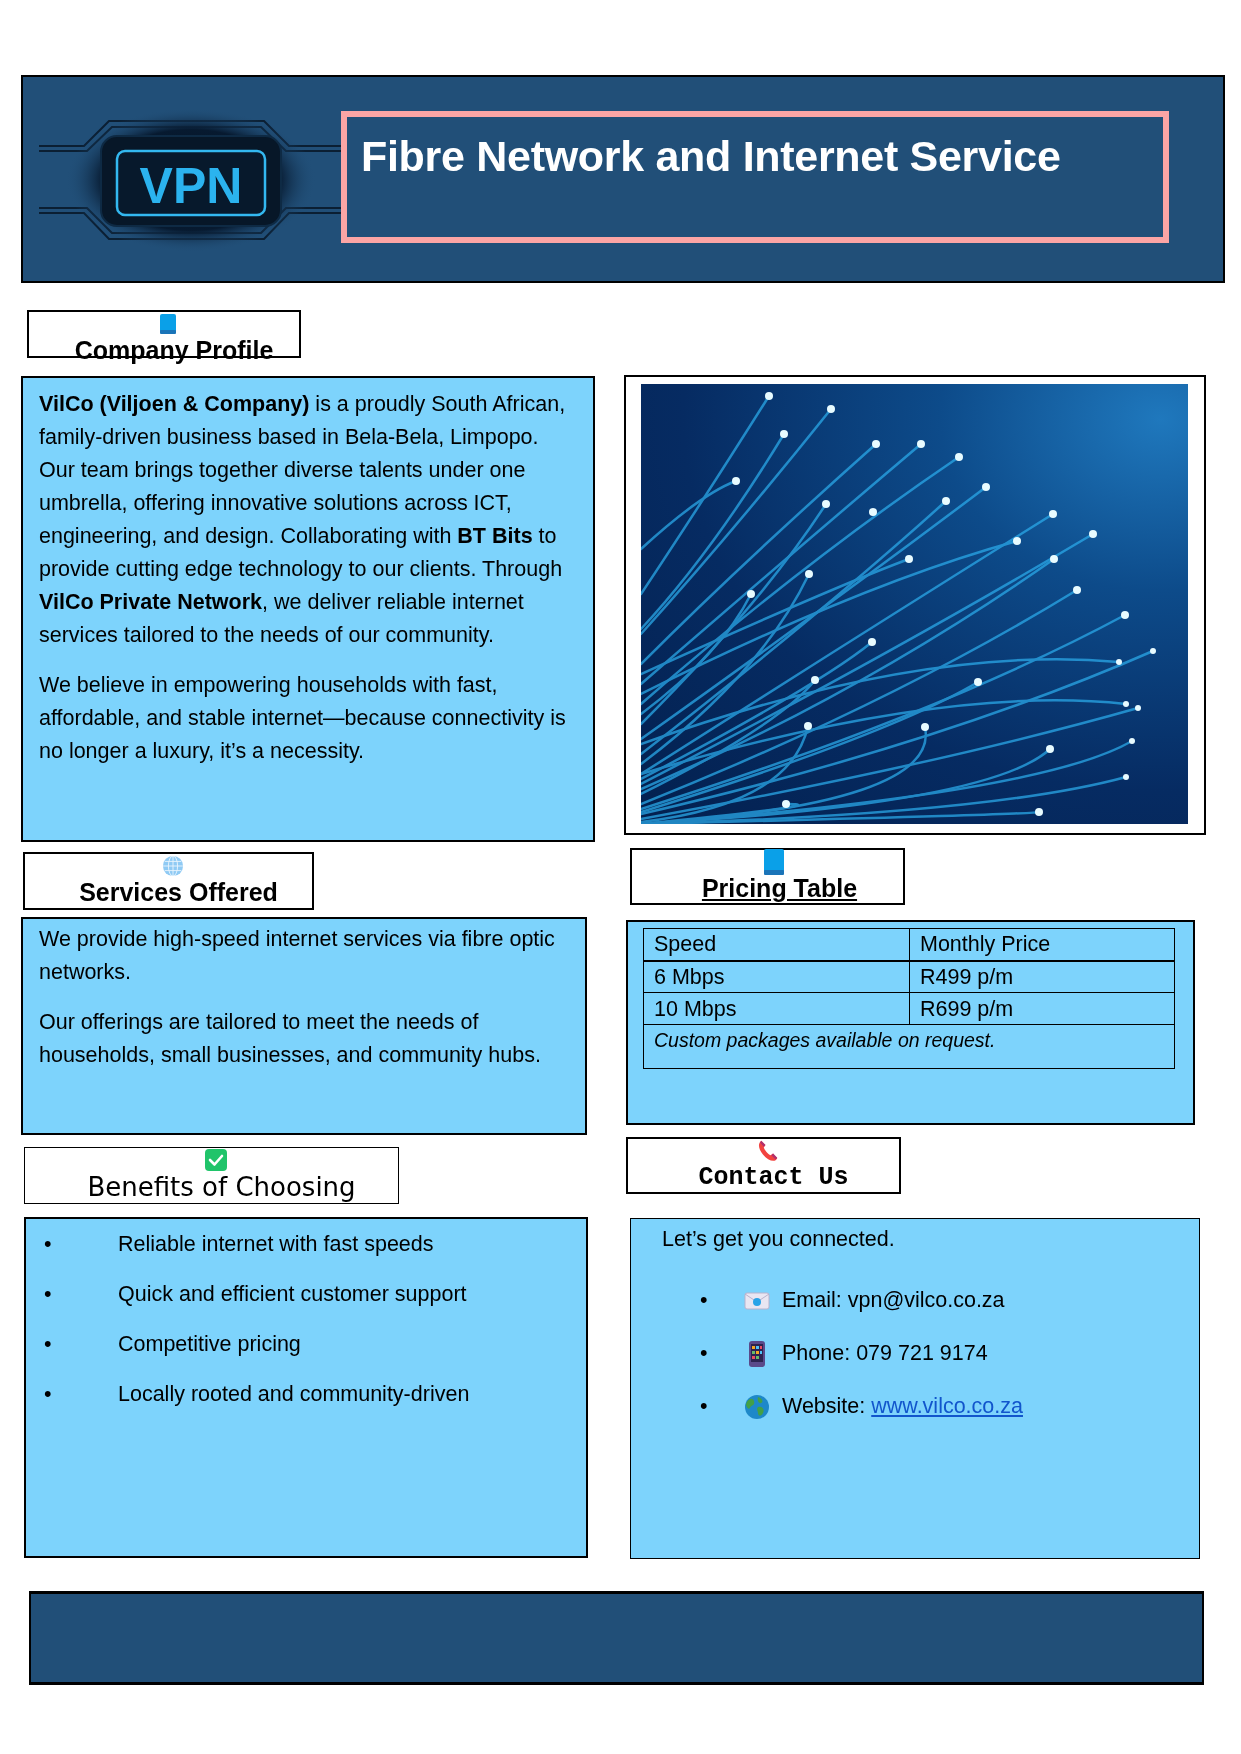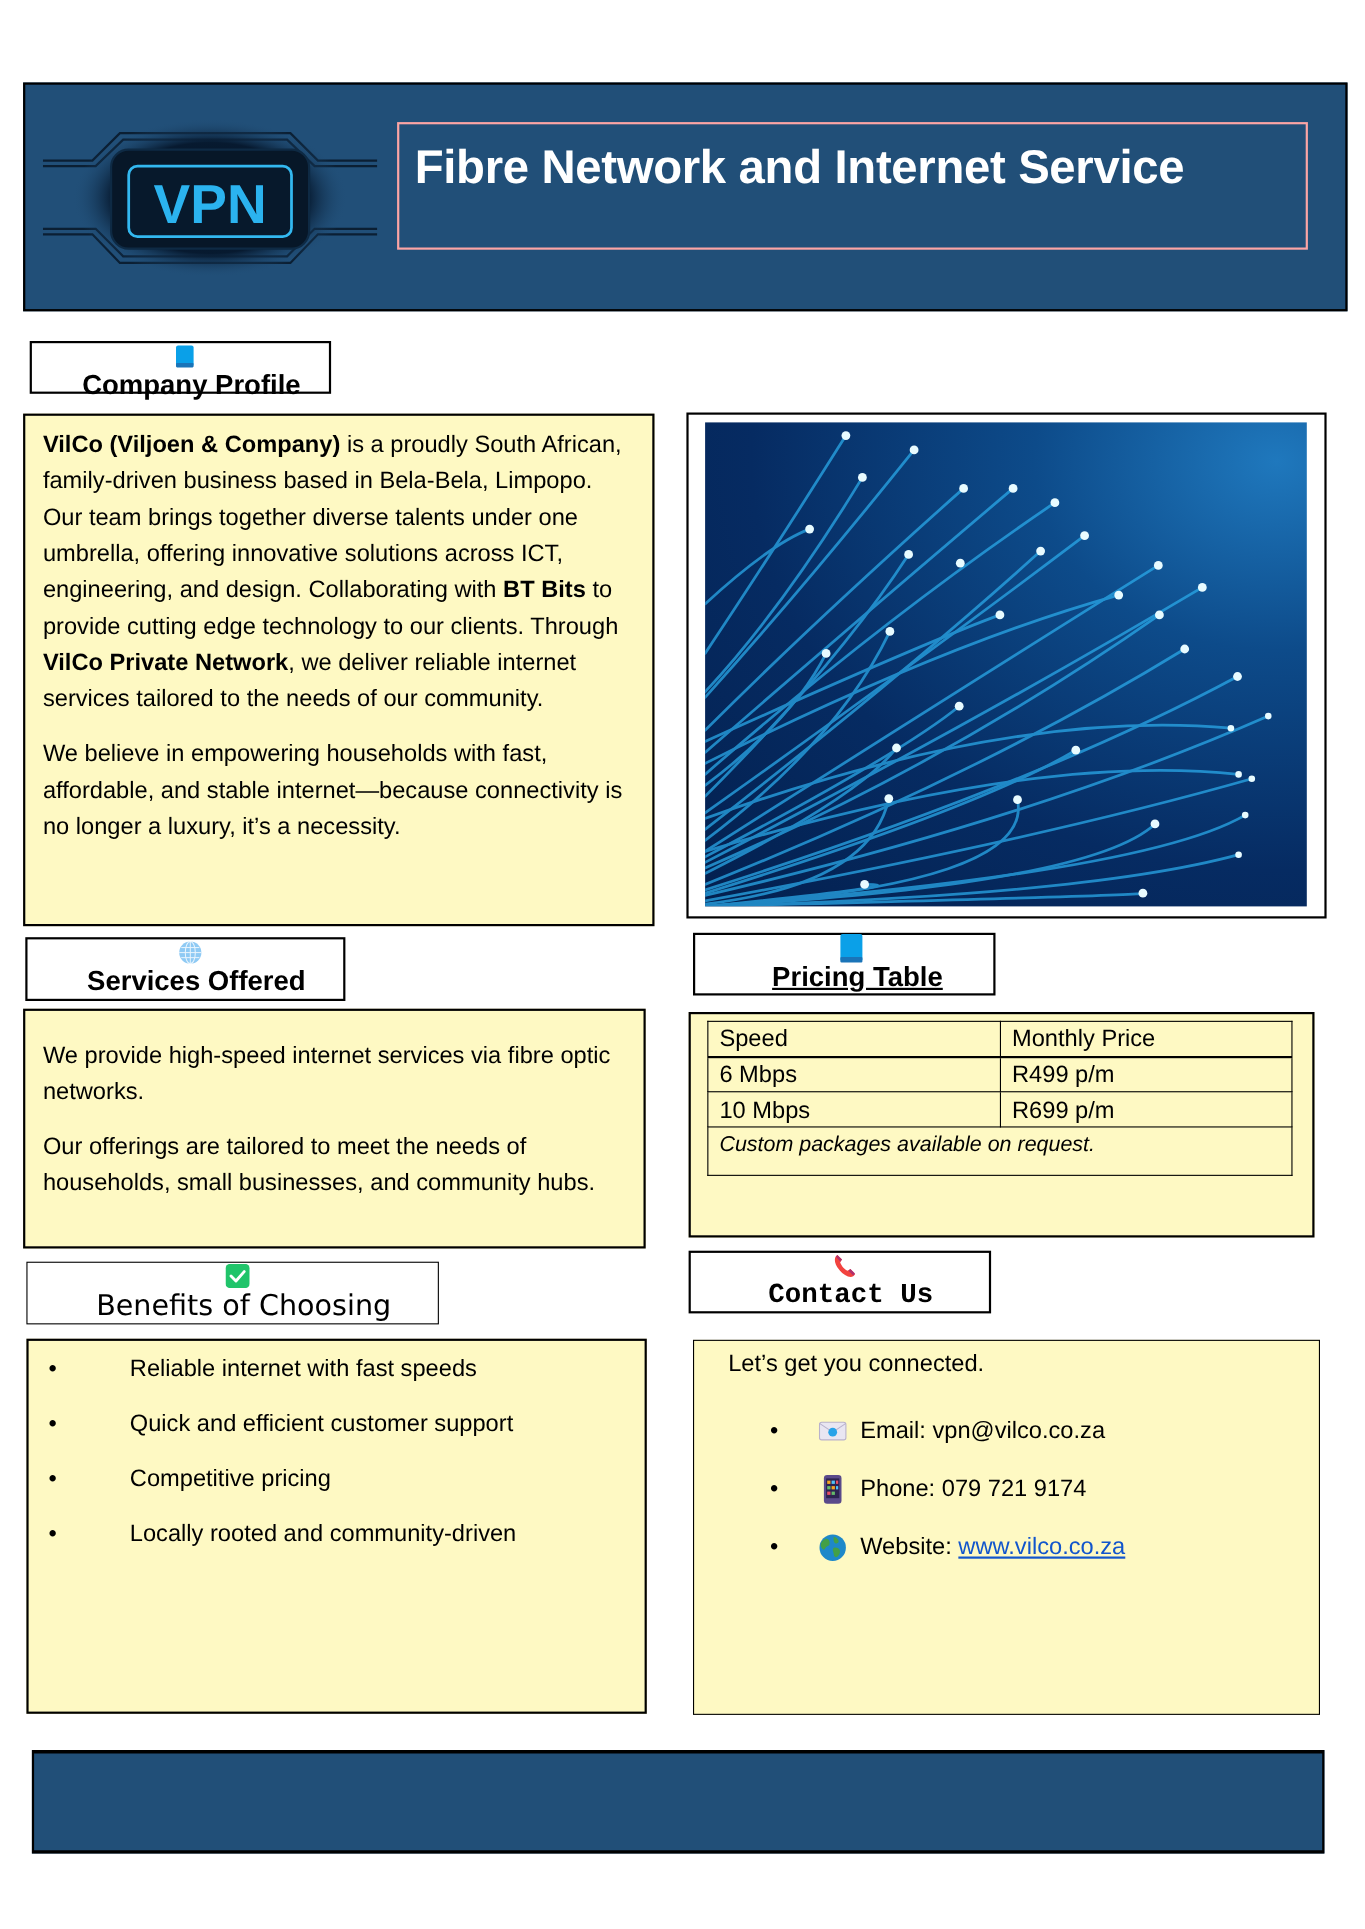--- a/index.html
+++ b/index.html
@@ -3,44 +3,44 @@
 <meta charset="utf-8">
 <style>
   * { box-sizing: border-box; margin: 0; padding: 0; }
   html, body { width: 1241px; height: 1754px; background: #ffffff; }
   body { position: relative; font-family: "Liberation Sans", "DejaVu Sans", sans-serif; color: #000; overflow: hidden; }
   .abs { position: absolute; }
 
   
   .header { left: 21px; top: 75px; width: 1204px; height: 208px; background: #214f78; border: 2px solid #000; }
   .logo { left: 16px; top: 24px; width: 304px; height: 158px; }
-  .title-box { left: 338px; top: 34px; width: 828px; height: 116px; border: 2px solid #fca5a5; padding: 6px 14px; }
+  .title-box { left: 318px; top: 34px; width: 828px; height: 132px; border: 6px solid #fca5a5; padding: 6px 14px; }
   .title-box h1 { color: #fff; font-size: 43px; font-weight: bold; line-height: 66px; letter-spacing: -0.3px; }
 
   
   .sec-head { border: 2px solid #000; background: #fff; display: flex; align-items: center; padding-left: 20px; font-weight: bold; font-size: 25px; flex-direction: column; }
   .sec-head .ico { width: 22px; height: 24px; margin-right: 12px; display: inline-flex; align-items: center; justify-content: center; flex: none; }
 
-  .box { border: 2px solid #000; background: #fef9c3; }
+  .box { border: 2px solid #000; background: #7dd3fc; }
   .body-text { font-size: 21.5px; line-height: 33px; }
   .body-text p { margin-bottom: 17px; }
   .body-text b { font-weight: bold; }
 
   
   .profile-head { left: 27px; top: 310px; width: 274px; height: 48px; }
   .profile-box { left: 21px; top: 376px; width: 574px; height: 466px; padding: 10px 16px; }
 
   
   .img-frame { left: 624px; top: 375px; width: 582px; height: 460px; border: 2px solid #000; background: #fff; }
   .img-inner { position: absolute; left: 15px; top: 7px; width: 547px; height: 440px; overflow: hidden;
     background: radial-gradient(ellipse at 95% 8%, #1f78bd 0%, #0d4b8a 30%, #062b62 65%, #03204f 100%); }
 
   
   .services-head { left: 23px; top: 852px; width: 291px; height: 58px; }
-  .services-box { left: 21px; top: 917px; width: 566px; height: 218px; padding: 24px 16px; }
+  .services-box { left: 21px; top: 917px; width: 566px; height: 218px; padding: 4px 16px; }
 
   
   .pricing-head { left: 630px; top: 848px; width: 275px; height: 57px; padding-left: 24px; text-decoration: underline; }
   .pricing-box { left: 626px; top: 920px; width: 569px; height: 205px; border-width: 2px; }
   .ptable { position: absolute; left: 15px; top: 6px; width: 532px; border-collapse: collapse; font-size: 21.5px; }
   .ptable td { border: 1px solid #000; padding: 0 10px; height: 32px; line-height: 30px; }
   .ptable tr.thick td { border-bottom: 2px solid #000; }
   .ptable td.note { font-style: italic; font-size: 19.5px; height: 44px; vertical-align: top; line-height: 30px; }
 
   

